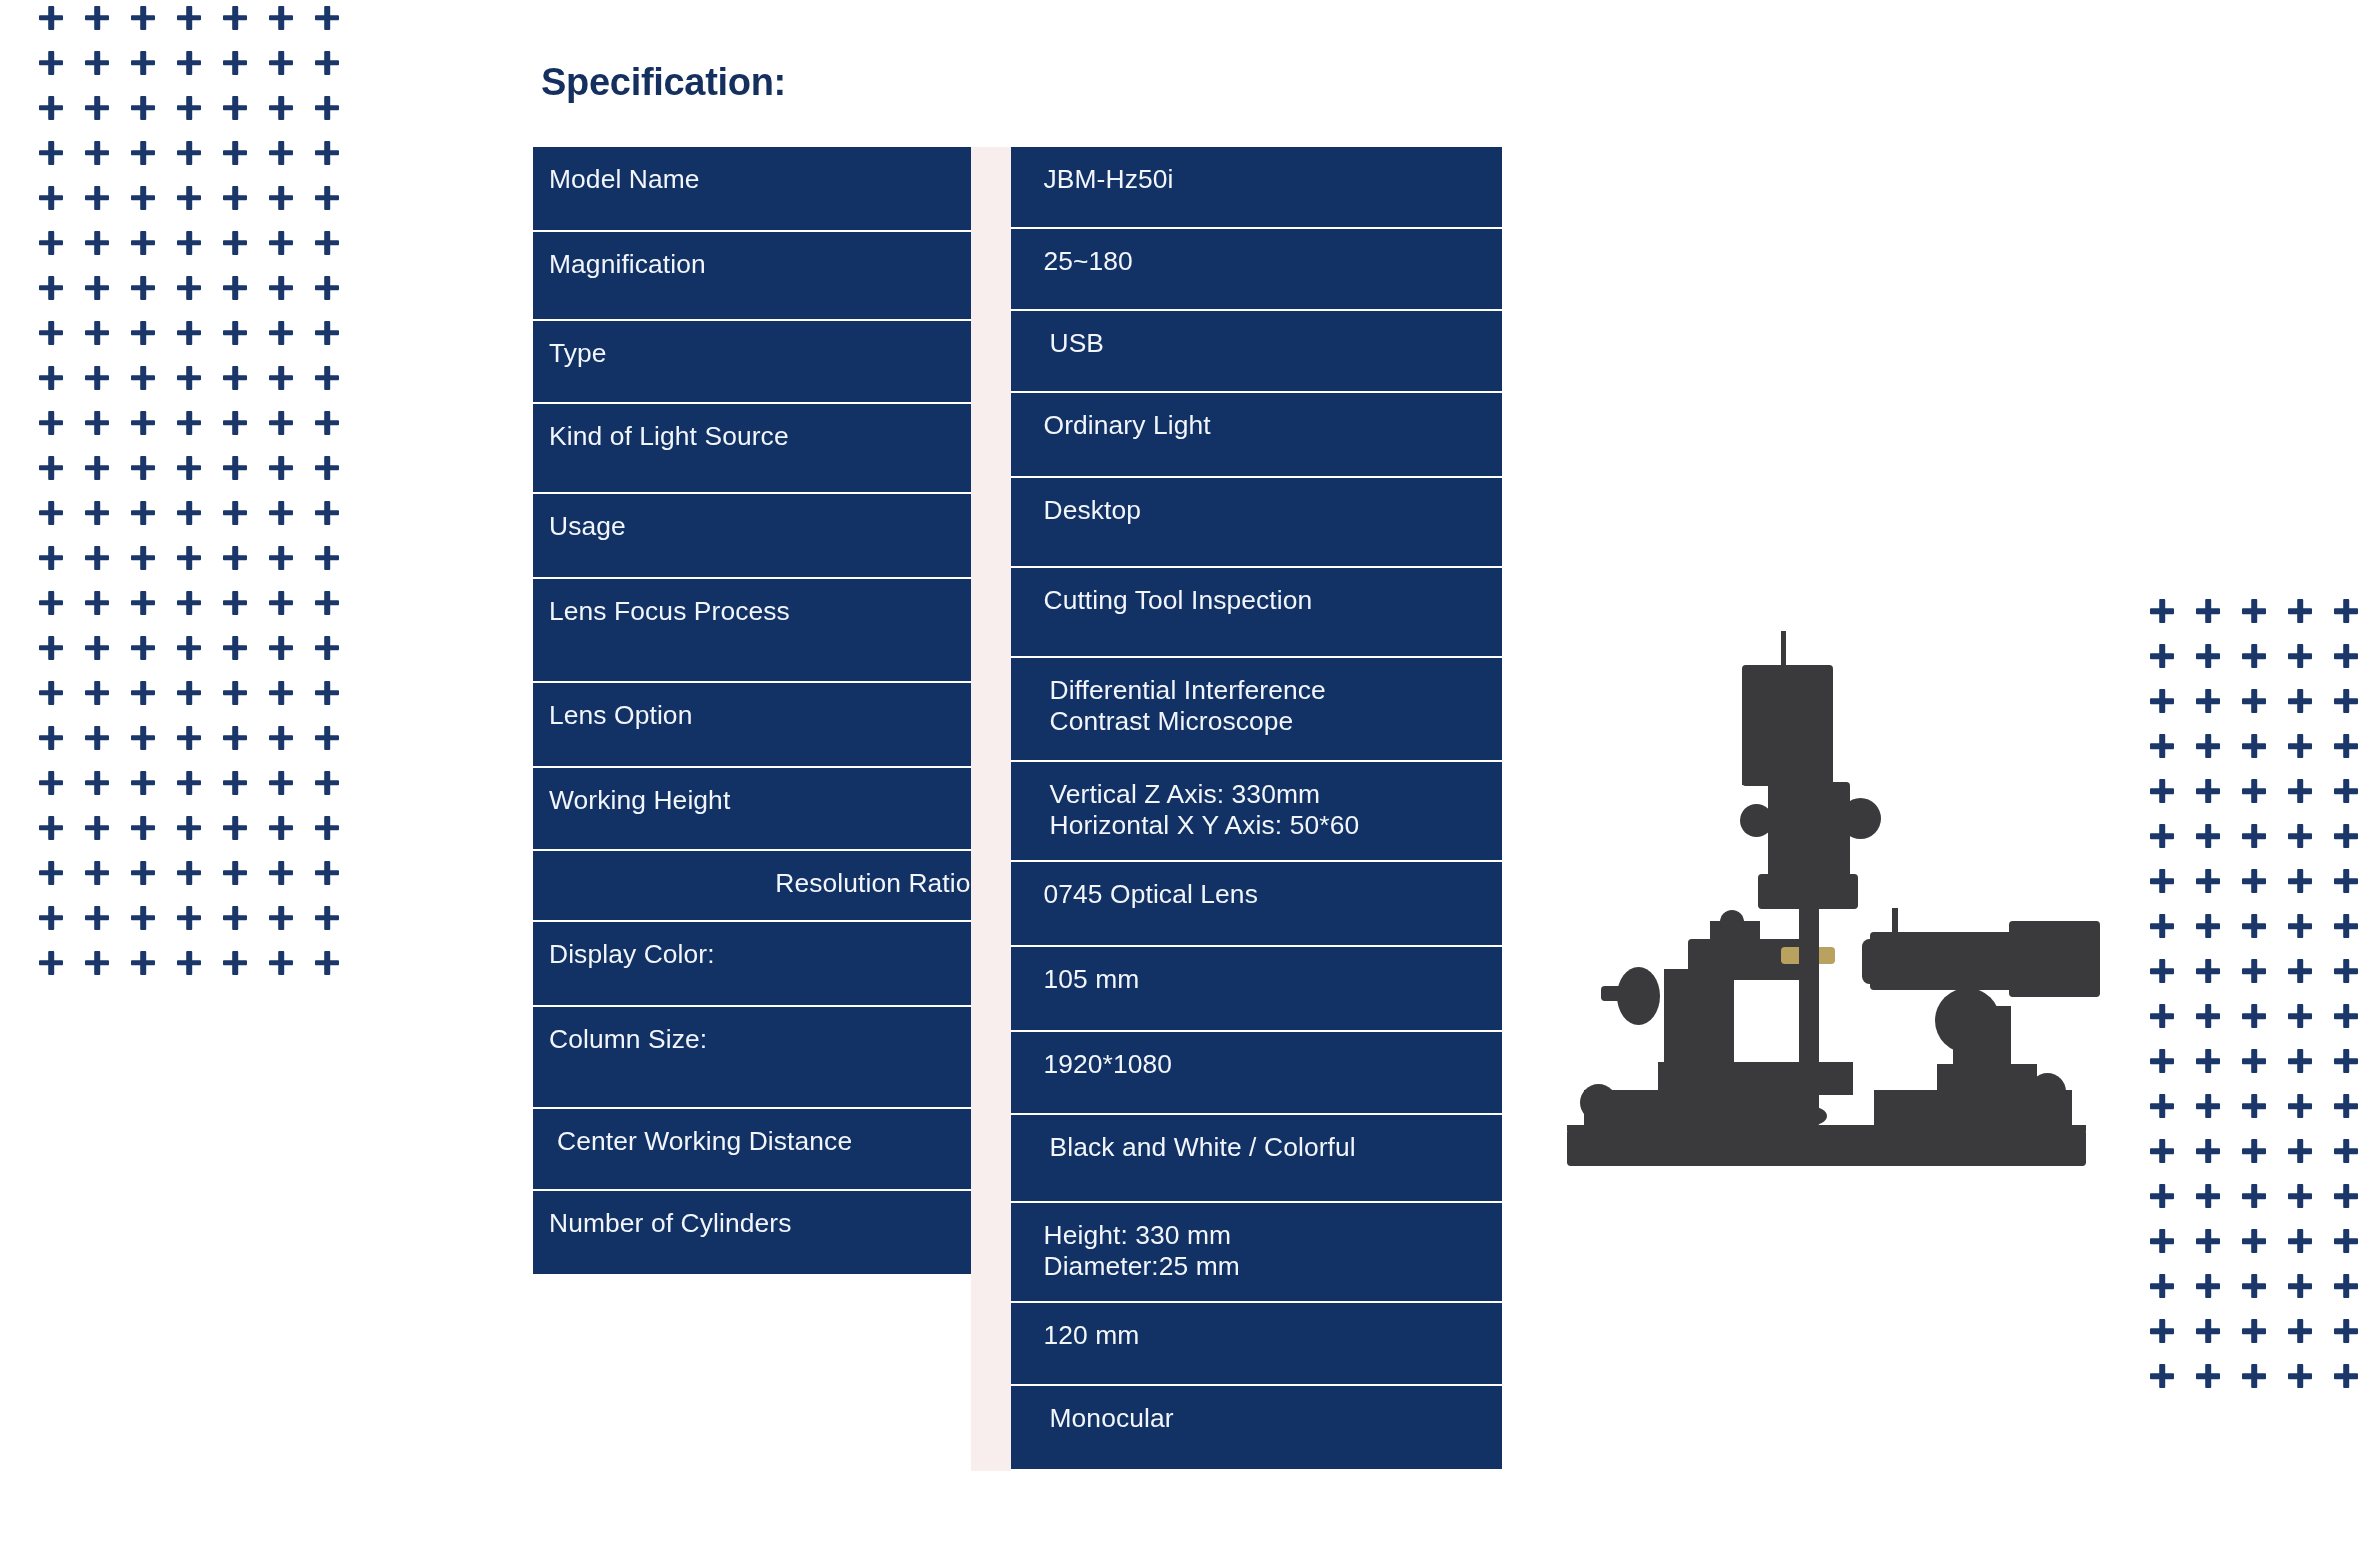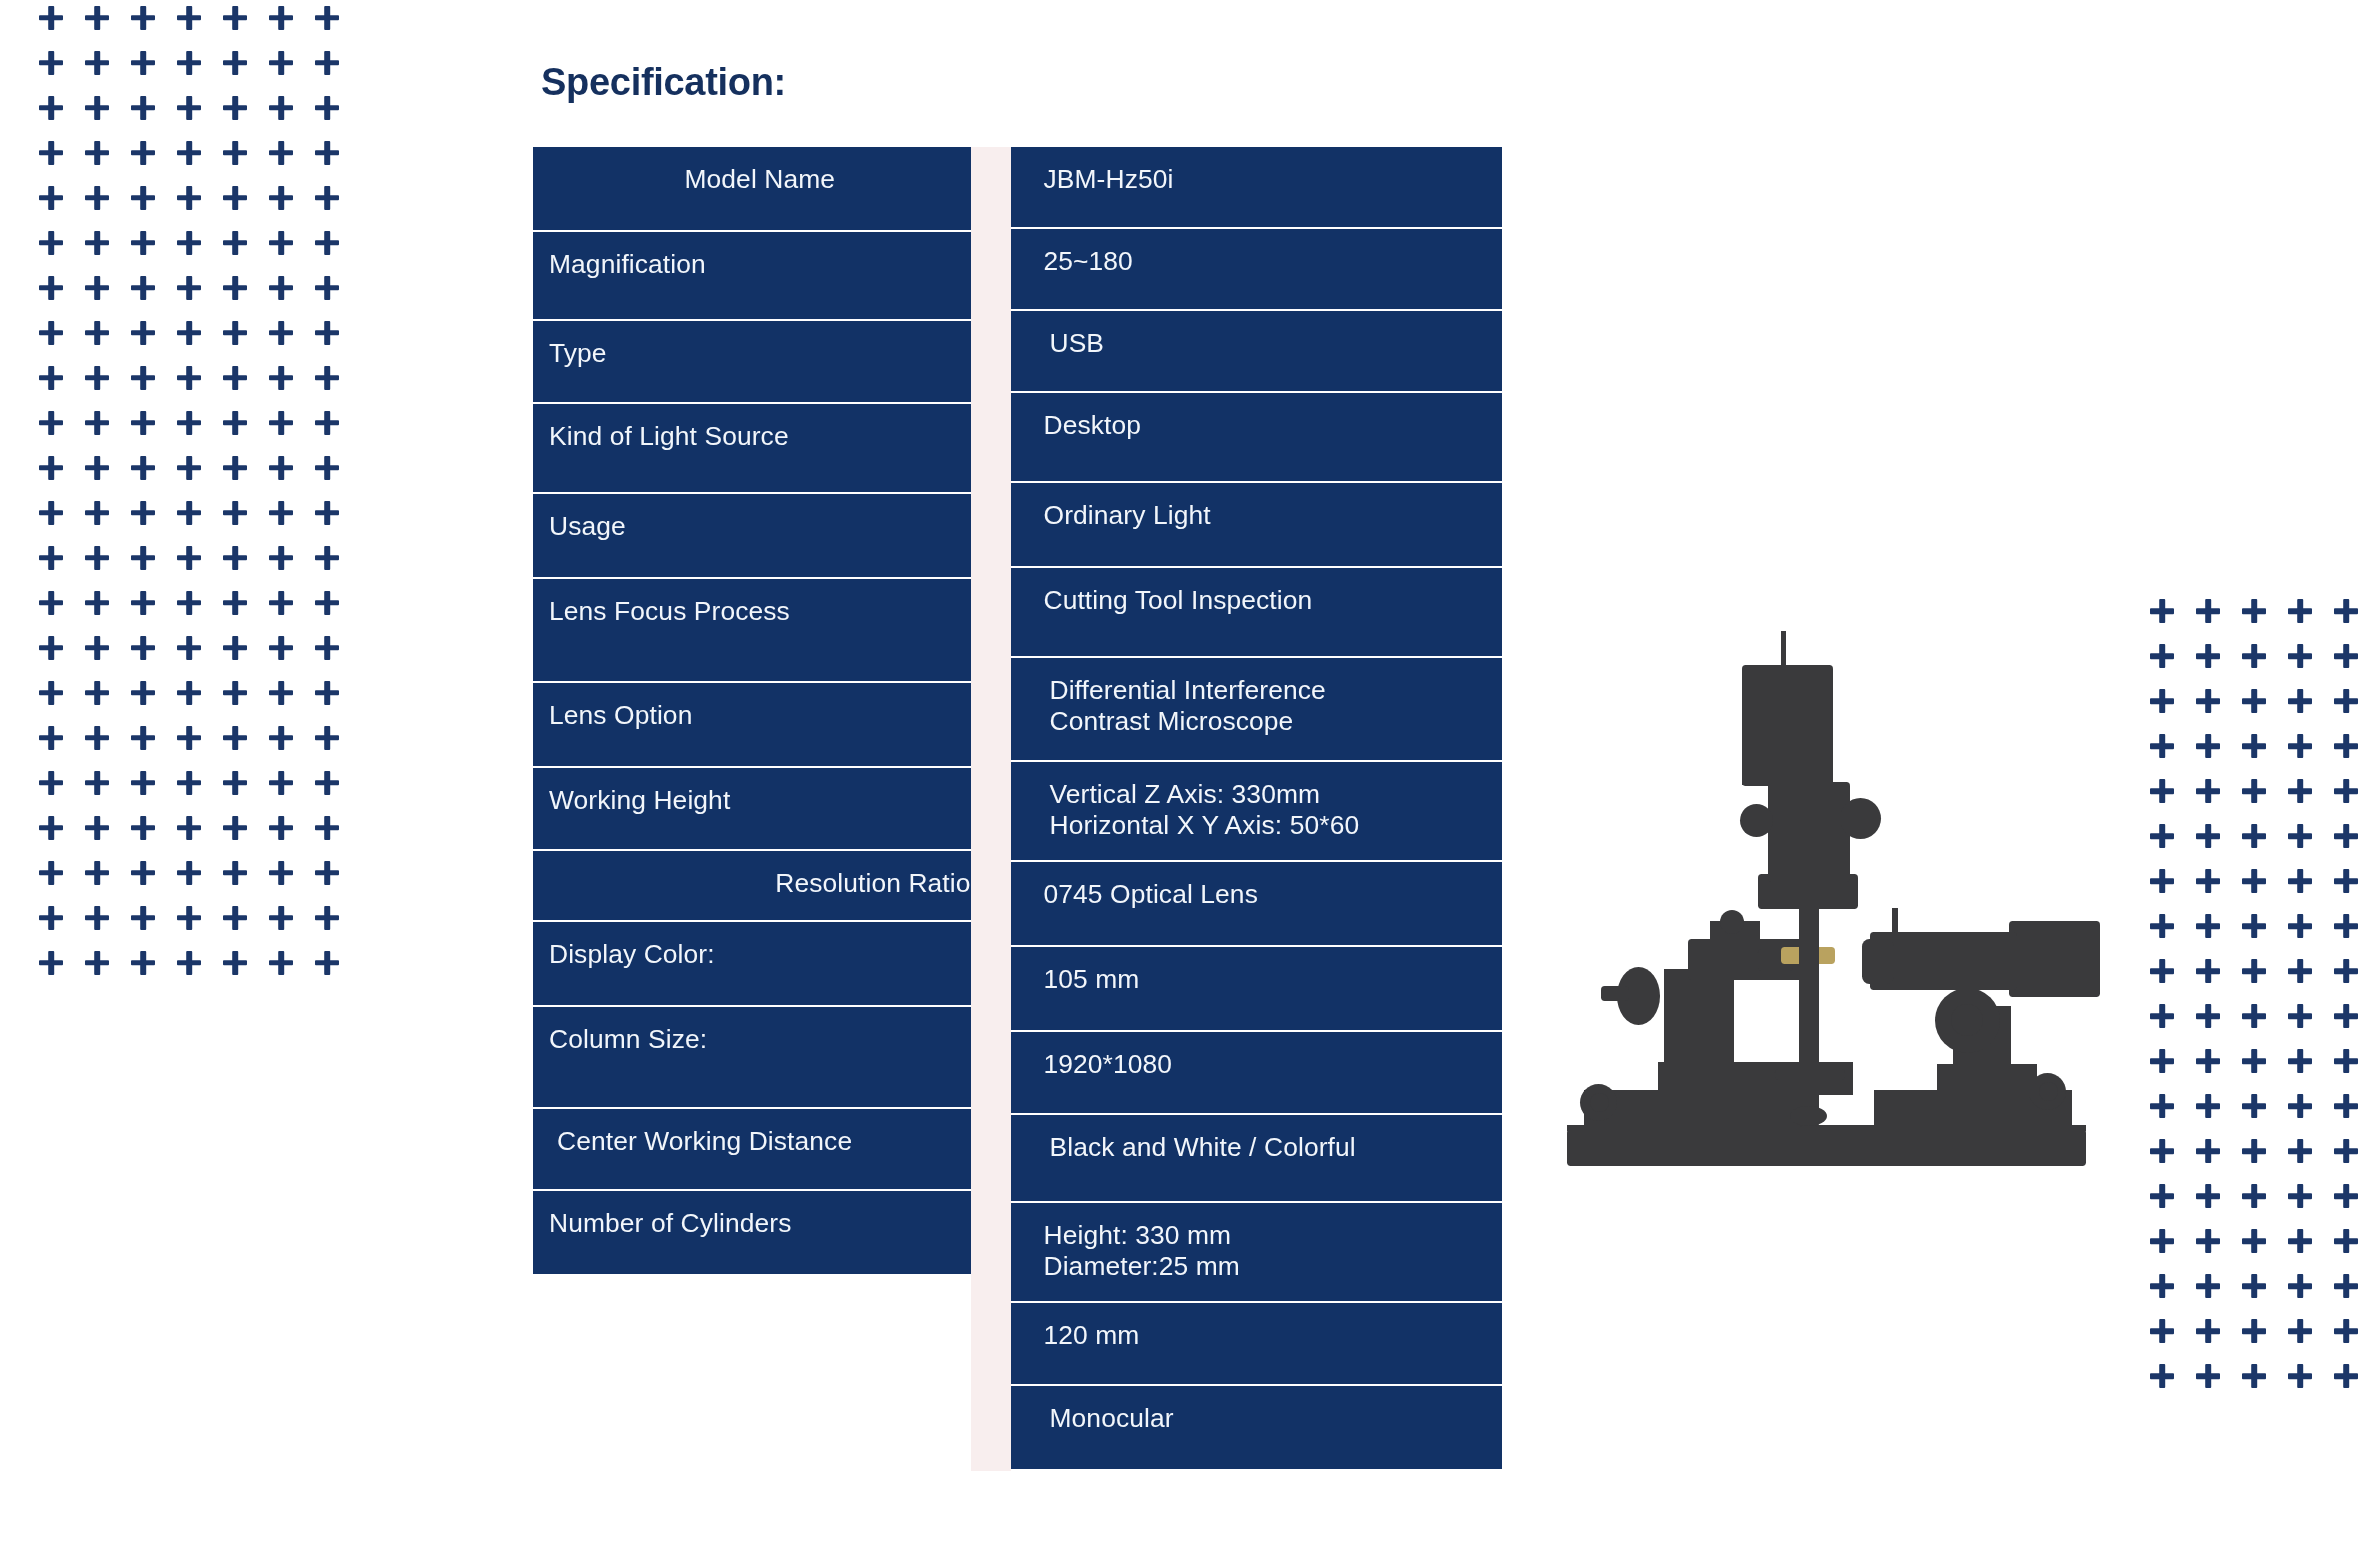--- a/index.html
+++ b/index.html
@@ -468,21 +468,21 @@
       <span class="plus"></span>
       <span class="plus"></span>
       <span class="plus"></span>
     </div>
   </div>
 
 <div id="spec-title">Specification:</div>
 
 <div id="spec-table">
   <div class="spec-col" id="spec-col-labels">
-      <div class="cell" style="height: 85px; text-align: center;">
+      <div class="cell" style="height: 85px;">
         <span class="cell-text">Model Name</span>
       </div>
       <div class="cell" style="height: 89px;">
         <span class="cell-text">Magnification</span>
       </div>
       <div class="cell" style="height: 83px;">
         <span class="cell-text">Type</span>
       </div>
       <div class="cell" style="height: 90px;">
         <span class="cell-text">Kind of Light Source</span>
@@ -519,25 +519,25 @@
   <div class="spec-col" id="spec-col-values">
       <div class="cell" style="height: 82px;">
         <span class="cell-text">JBM-Hz50i</span>
       </div>
       <div class="cell" style="height: 82px;">
         <span class="cell-text">25~180</span>
       </div>
       <div class="cell indent" style="height: 82px;">
         <span class="cell-text">USB</span>
       </div>
+      <div class="cell" style="height: 85px;">
+        <span class="cell-text">Ordinary Light</span>
+      </div>
       <div class="cell" style="height: 90px;">
         <span class="cell-text">Desktop</span>
-      </div>
-      <div class="cell" style="height: 85px;">
-        <span class="cell-text">Ordinary Light</span>
       </div>
       <div class="cell" style="height: 90px;">
         <span class="cell-text">Cutting Tool Inspection</span>
       </div>
       <div class="cell indent" style="height: 104px;">
         <span class="cell-text">Differential Interference</span>
         <span class="cell-text">Contrast Microscope</span>
       </div>
       <div class="cell indent" style="height: 100px;">
         <span class="cell-text">Vertical Z Axis: 330mm</span>

